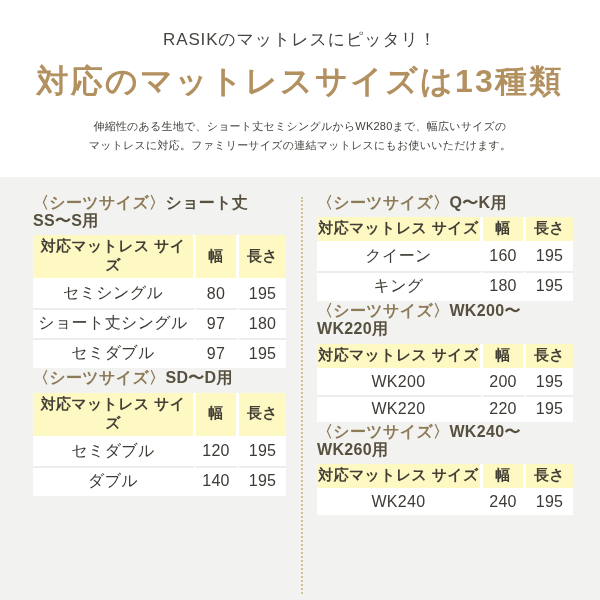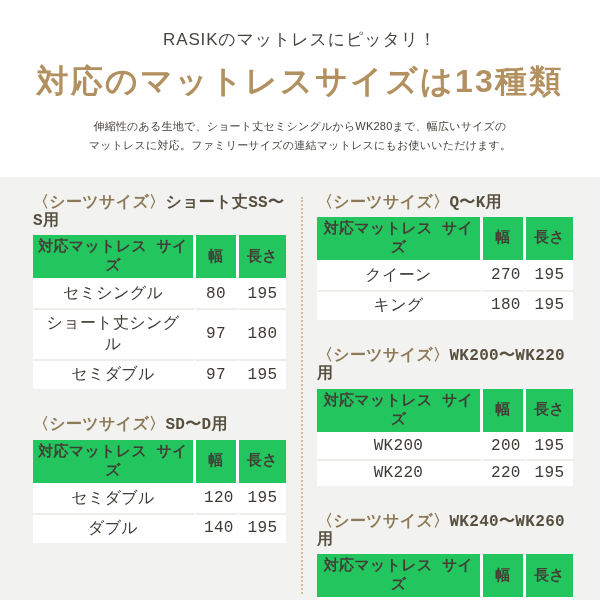--- a/index.html
+++ b/index.html
@@ -48,21 +48,21 @@
   }
   .col-left { width: 253px; flex: none; }
   .divider {
     flex: none;
     width: 0;
     border-left: 2px dotted #d4c096;
     margin: 3px 14px 14px 15px;
   }
   .col-right { flex: 1; min-width: 0; }
   
-  .sec { margin-bottom: 27px; font-family: Liberation Mono, monospace; }
+  .sec { margin-bottom: 1px; }
   .sec-heading {
     margin: 0 0 5px;
     font-size: 16px;
     line-height: 1.15;
     font-weight: 700;
     letter-spacing: 0.02em;
   }
   .sec-heading .bracket { color: #8d7a58; }
   .sec-heading .suffix  { color: #57503f; }
   table {
@@ -73,34 +73,34 @@
   }
   col.c-name { width: auto; }
   col.c-w { width: 43px; }
   col.c-l { width: 47px; }
   th, td {
     text-align: center;
     border-right: 3px solid #ffffff;
   }
   th:last-child, td:last-child { border-right: none; }
   thead th {
-    background: #22c55e;
+    background: #fef9c3;
     color: #433e36;
     font-size: 15px;
     font-weight: 700;
     letter-spacing: 0.02em;
     padding: 2px 0 3px;
     border-bottom: 2px solid #ffffff;
   }
   tbody td {
     background: #ffffff;
     color: #3e3a35;
     font-size: 16px;
     letter-spacing: 0.02em;
-    padding: 3px 8px 4px;
+    padding: 3px 0 4px;
   }
   tbody tr + tr td { border-top: 2px solid #ededea; }
 </style>
 </head>
 <body>
 
 <div class="hero">
   <div class="eyebrow">RASIKのマットレスにピッタリ！</div>
   <div class="title">対応のマットレスサイズは13種類</div>
   <div class="desc">
@@ -195,21 +195,21 @@
         <thead>
             <tr>
           <th>対応マットレス サイズ</th>
           <th>幅</th>
           <th>長さ</th>
         </tr>
           </thead>
         <tbody>
             <tr>
               <td>クイーン</td>
-              <td>270</td>
+              <td>160</td>
               <td>195</td>
             </tr>
             <tr>
               <td>キング</td>
               <td>180</td>
               <td>195</td>
             </tr>
           </tbody>
       </table>
     </section>

